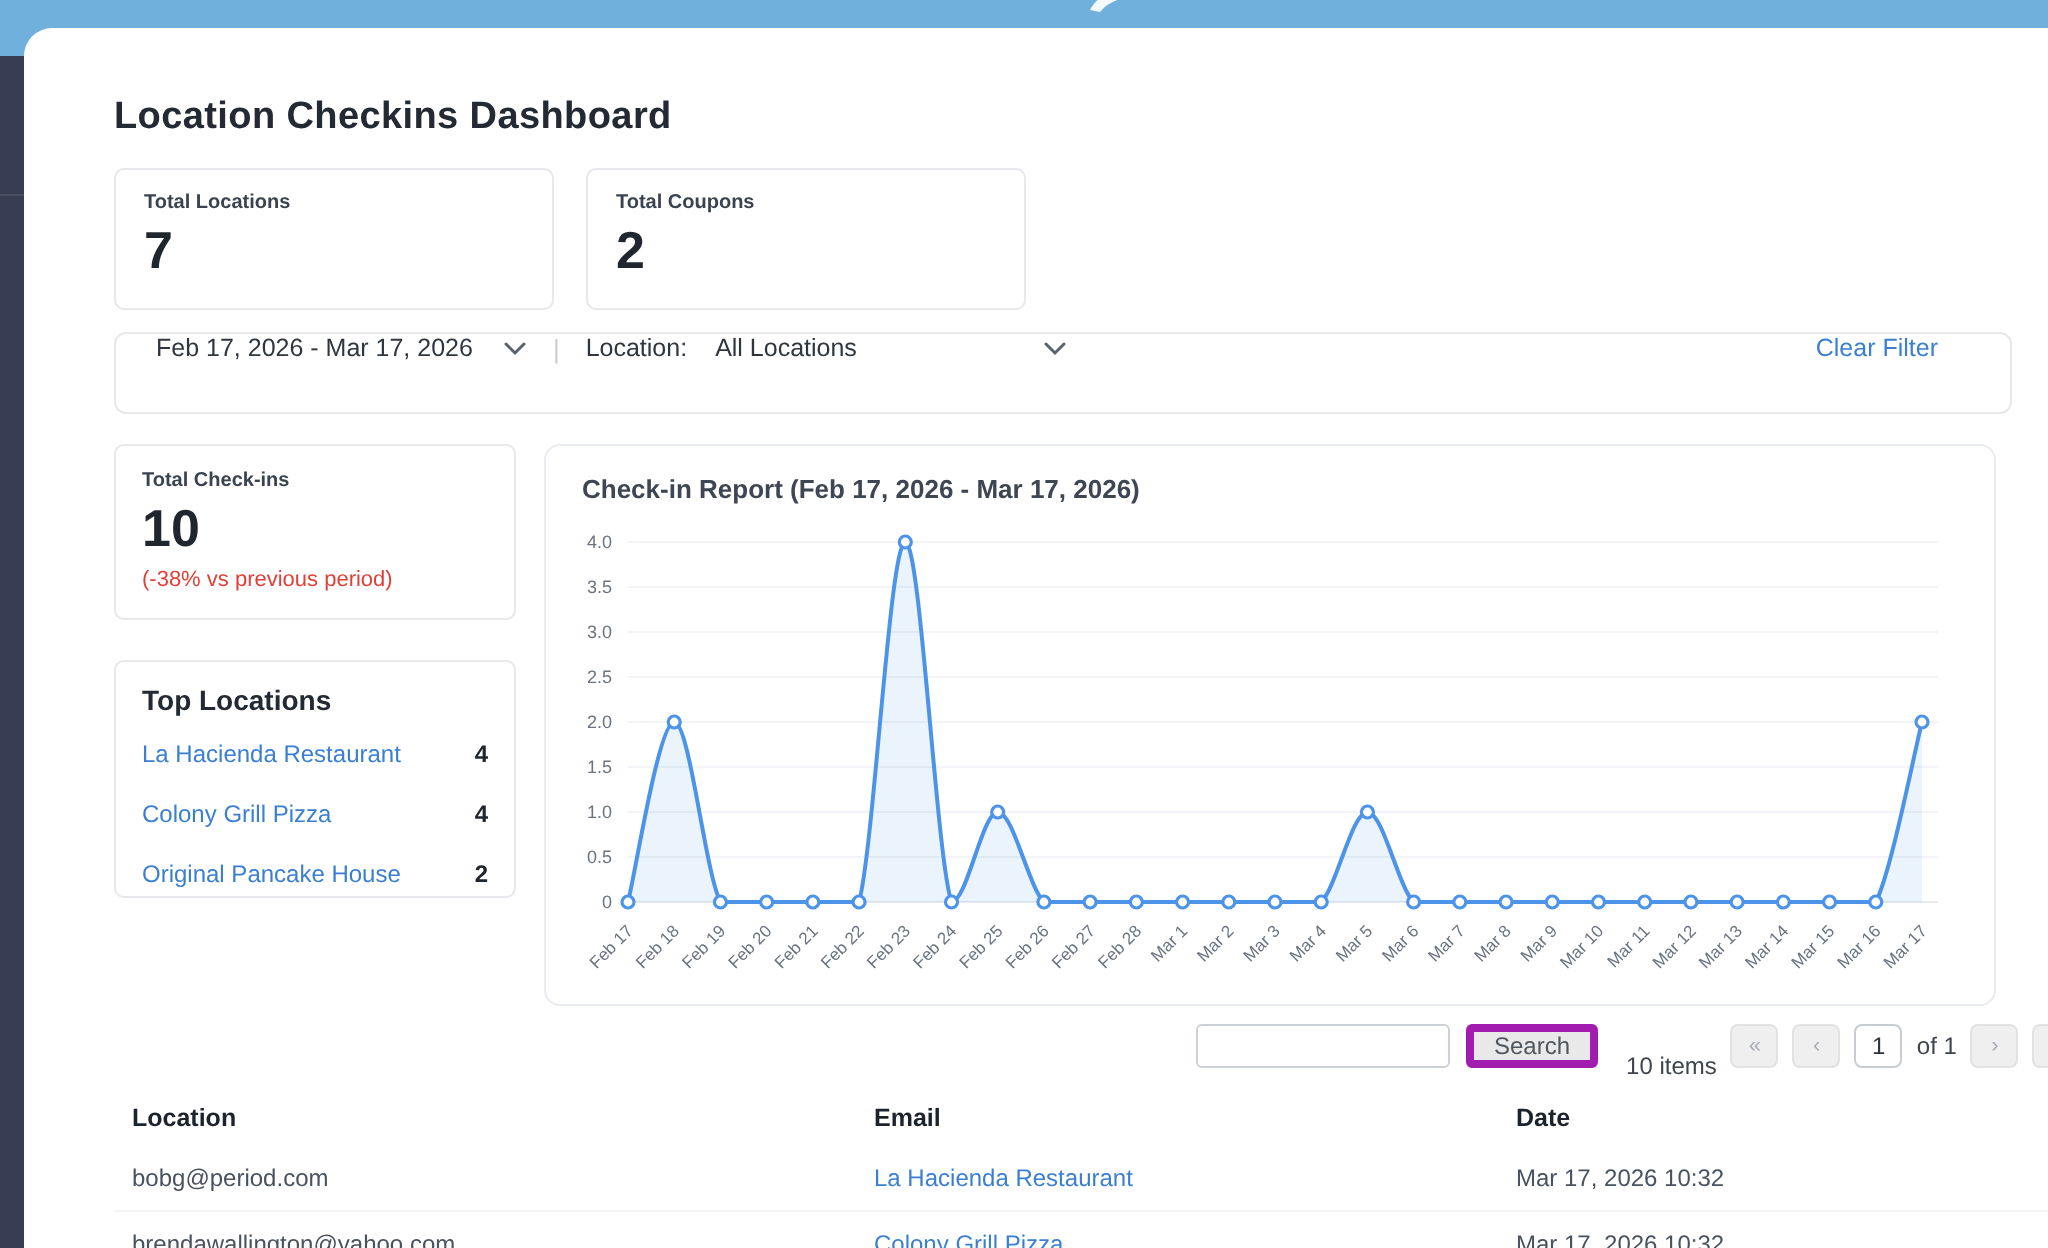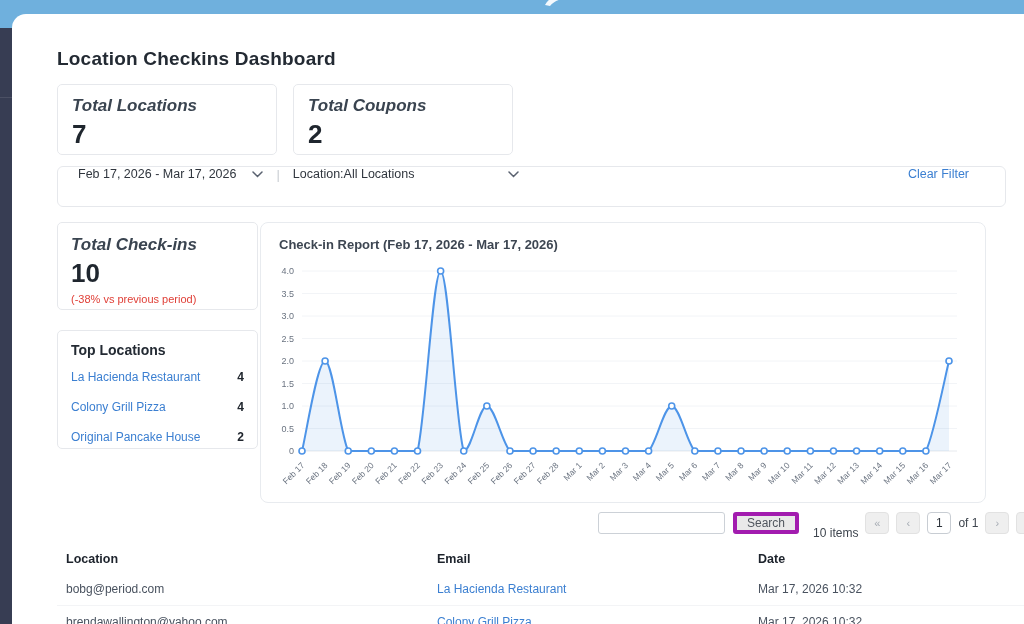--- a/index.html
+++ b/index.html
@@ -14,43 +14,43 @@
   .sidebar-divider { position:absolute; left:0; top:97px; width:12px; height:1px; background:rgba(255,255,255,0.10); }
   .main {
     position:absolute; left:12px; top:14px; right:0; bottom:0;
     background:#ffffff; border-top-left-radius:14px; overflow:hidden;
   }
   .page-title { position:absolute; left:45px; top:34px; font-size:19px; font-weight:700; color:#232a33; letter-spacing:.2px; }
 
   .card { background:#fff; border:1px solid #e6e8ec; border-radius:5px; position:absolute; }
   .stat-card-1 { left:45px; top:70px; width:220px; height:71px; padding:11px 14px; }
   .stat-card-2 { left:281px; top:70px; width:220px; height:71px; padding:11px 14px; }
-  .stat-label { font-size:17px; font-weight:600; color:#3a4450;font-style:italic; }
+  .stat-label { font-size:10px; font-weight:600; color:#3a4450; }
   .stat-value { font-size:26px; font-weight:700; color:#1f262e; margin-top:5px; line-height:1; }
 
   .filter-bar { left:45px; top:152px; width:949px; height:41px; border-radius:6px;
     display:flex; align-items:flex-start; padding:0 36px 0 20px; }
   .filter-text { font-size:12.5px; color:#30363e; }
   .select-ctl { display:flex; align-items:center; cursor:pointer; }
   .chev { margin-left:16px; display:inline-flex; }
   .vdiv { color:#c9cdd2; margin:0 13px; font-size:13px; }
-  .loc-label { font-size:12.5px; color:#30363e; }
+  .loc-label { font-size:12.5px; color:#30363e; margin-right:14px; }
   .loc-select { width:175px; display:flex; align-items:center; justify-content:space-between; cursor:pointer; }
   .clear-filter { margin-left:auto; font-size:12.5px; color:#3b7fd1; cursor:pointer; text-decoration:none; }
 
   .checkins-card { left:45px; top:208px; width:201px; height:88px; padding:12px 13px; }
   .delta-note { font-size:11px; color:#e04038; margin-top:7px; }
 
   .toploc-card { left:45px; top:316px; width:201px; height:119px; padding:11px 13px; }
   .toploc-title { font-size:14px; font-weight:700; color:#232a33; margin-bottom:4px; }
   .toploc-row { display:flex; justify-content:space-between; align-items:center; height:30px; }
   .toploc-name { font-size:12px; color:#3b7fd1; cursor:pointer; text-decoration:none; }
   .toploc-count { font-size:12px; font-weight:700; color:#20262e; }
 
-  .chart-card { left:248px; top:208px; width:726px; height:281px; border-radius:8px; border-color:#e8ebef; }
+  .chart-card { left:260px; top:208px; width:726px; height:281px; border-radius:8px; border-color:#e8ebef; }
   .chart-title { font-size:13px; font-weight:600; color:#3d4652; margin:14px 0 0 18px; }
   .chart-svg { position:absolute; left:0; top:20px; }
 
   .toolbar { position:absolute; left:586px; top:498px; height:22px; display:flex; align-items:center; }
   .search-input { width:127px; height:22px; border:1px solid #ccd1d7; border-radius:3px; padding:0 6px; font-size:12px; color:#333; outline:none; }
   .search-btn { margin-left:8px; height:22px; padding:0 10px; font-size:12px; color:#50565e;
     background:#e9e9e9; border:4px solid #a21caf; border-radius:3px; cursor:pointer; }
   .items-label { margin-left:14px; font-size:12px; color:#3e454e; white-space:nowrap;margin-top:20px; }
   .pg-btn { margin-left:7px; width:24px; height:22px; background:#efefef; border:1px solid #e2e2e2; border-radius:4px;
     color:#a6acb4; font-size:11px; line-height:20px; text-align:center; cursor:pointer; }

